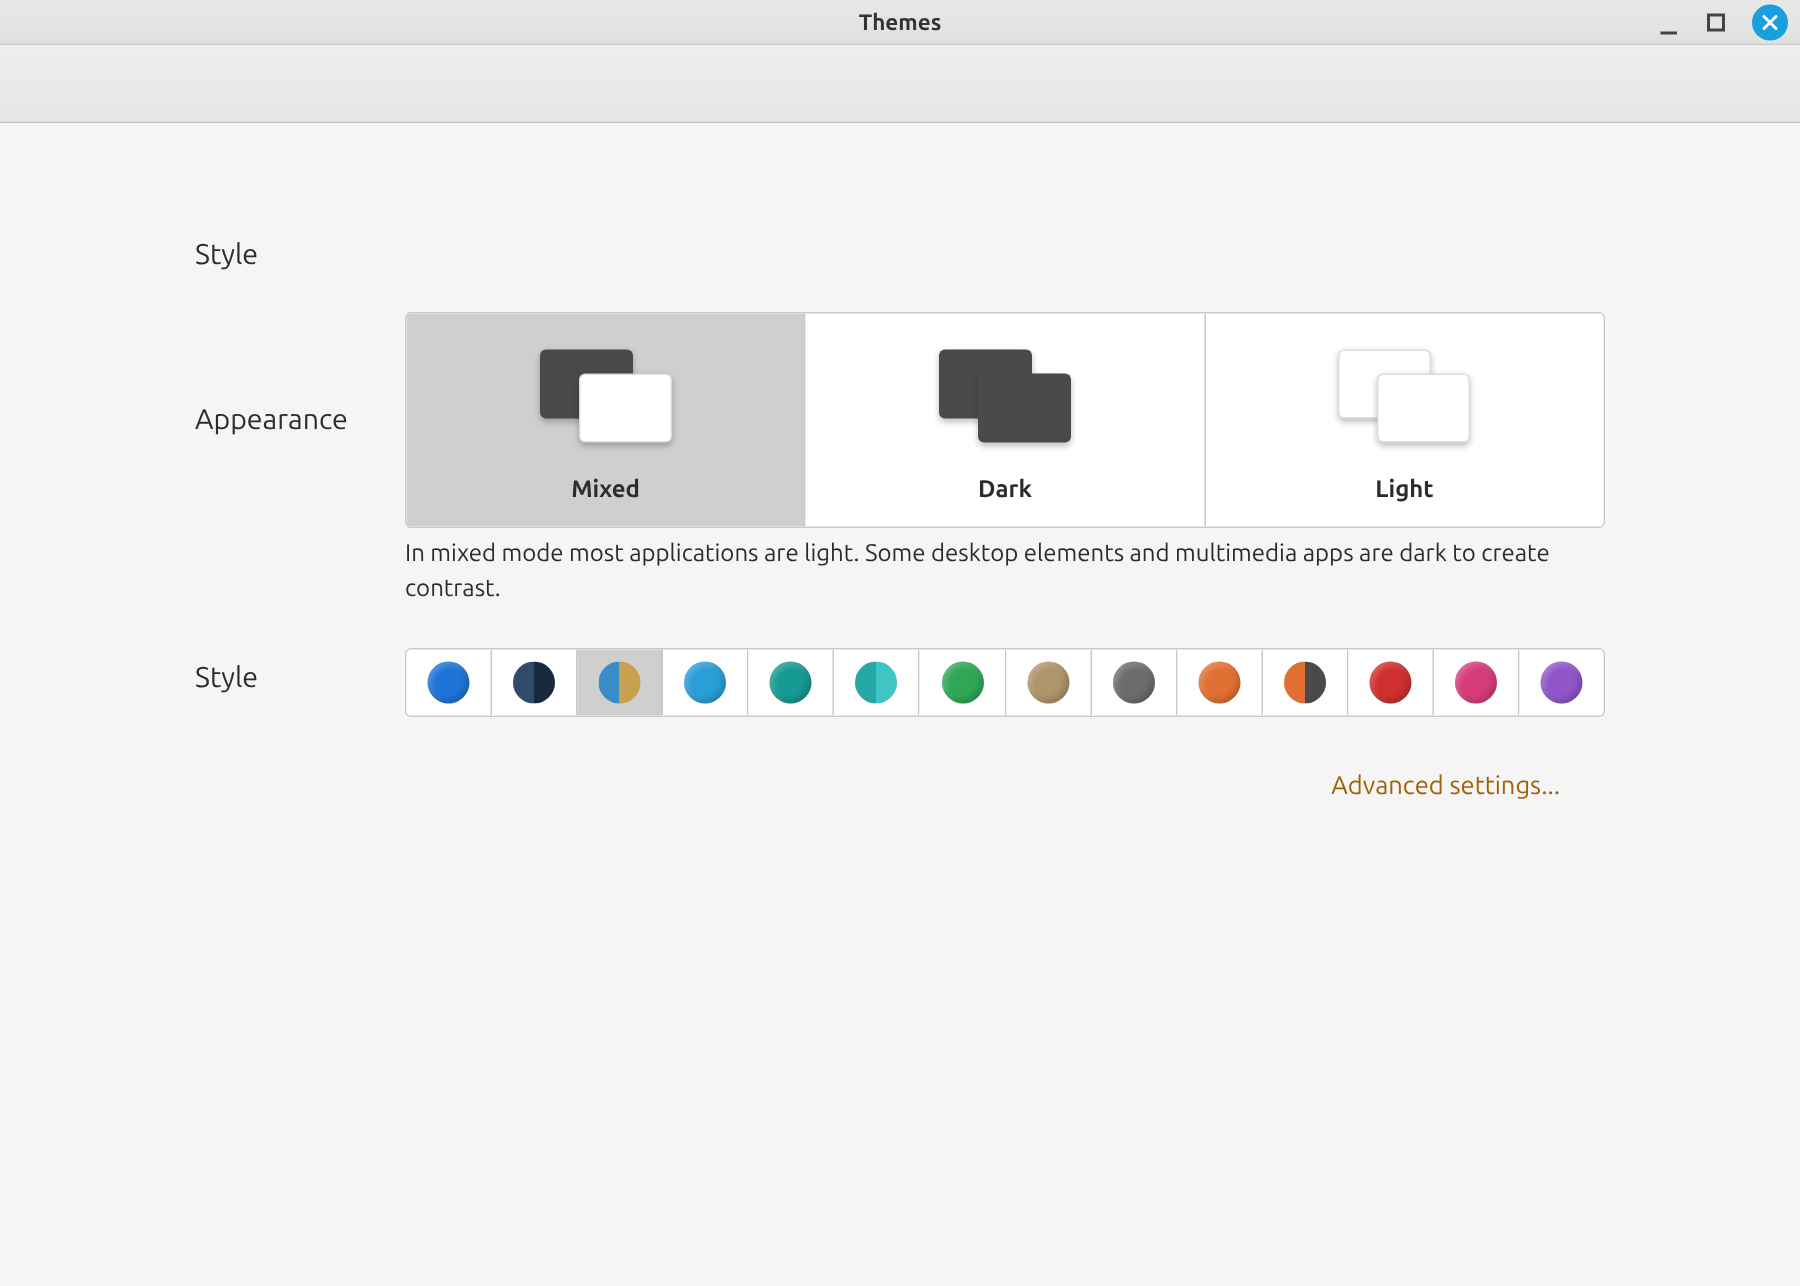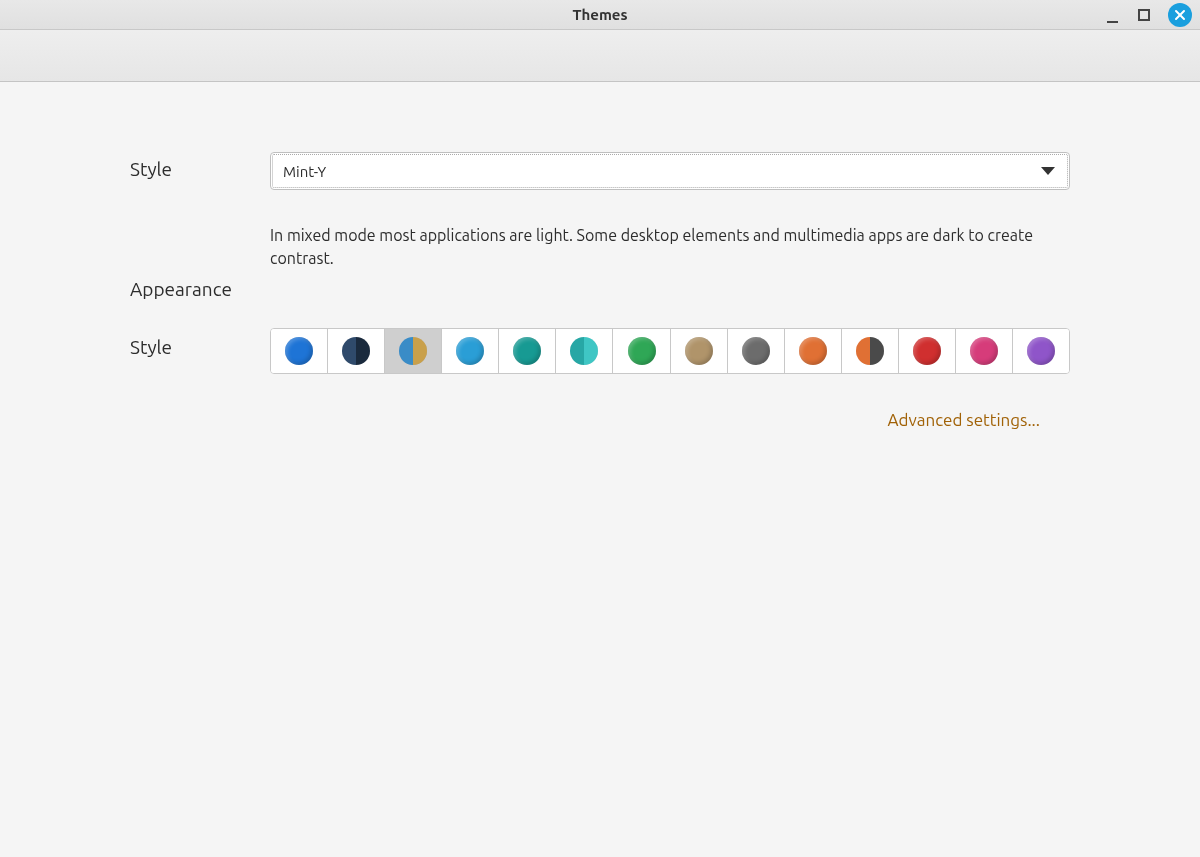--- a/index.html
+++ b/index.html
@@ -234,31 +234,48 @@
     </div>
   </div>
 </div>
 
 <div class="toolbar-region"></div>
 
 <div class="content">
 
   <div class="row">
     <div class="row-label">Style</div>
-    <div class="row-body">
-      <div class="style-select">
-        <span>Mint-Y</span>
-        <span class="caret"></span>
-      </div>
-    </div>
   </div>
 
   <div class="row appearance-row">
     <div class="row-label">Appearance</div>
     <div class="row-body">
+      <div class="appearance-options">
+        <div class="appearance-option mixed selected">
+          <div class="appearance-preview">
+            <div class="preview-back"></div>
+              <div class="preview-front"></div>
+          </div>
+          <div class="appearance-label">Mixed</div>
+        </div>
+        <div class="appearance-option dark">
+          <div class="appearance-preview">
+            <div class="preview-back"></div>
+              <div class="preview-front"></div>
+          </div>
+          <div class="appearance-label">Dark</div>
+        </div>
+        <div class="appearance-option light">
+          <div class="appearance-preview">
+            <div class="preview-back"></div>
+              <div class="preview-front"></div>
+          </div>
+          <div class="appearance-label">Light</div>
+        </div>
+      </div>
       <div class="appearance-desc">In mixed mode most applications are light. Some desktop elements and multimedia apps are dark to create contrast.</div>
     </div>
   </div>
 
   <div class="row color-row">
     <div class="row-label">Style</div>
     <div class="row-body">
       <div class="color-palette" id="color-palette">
           <div class="color-cell">
             <div class="swatch" style="background: rgb(30, 116, 214);"></div>

